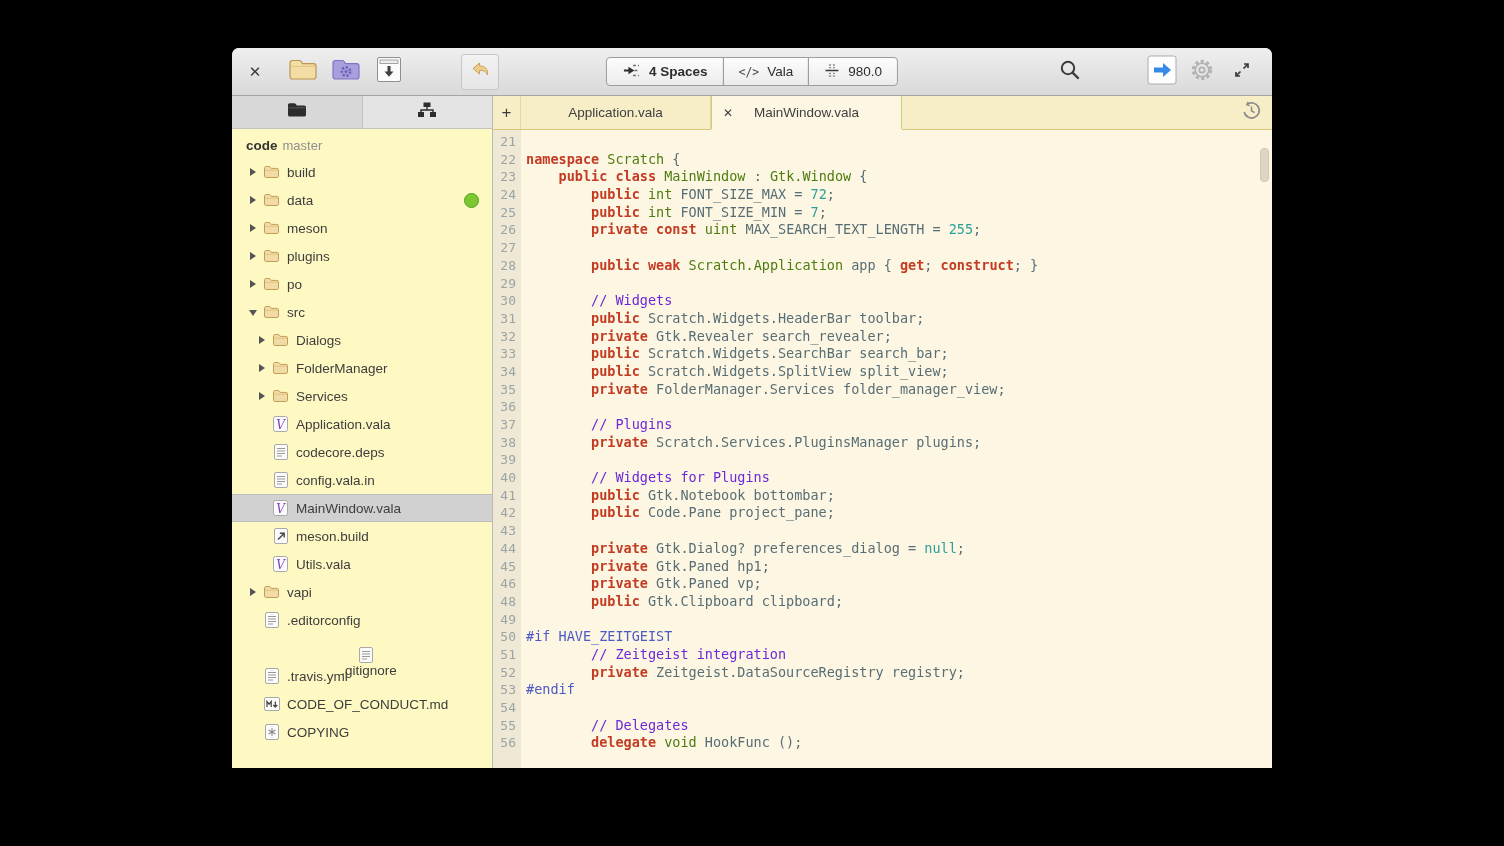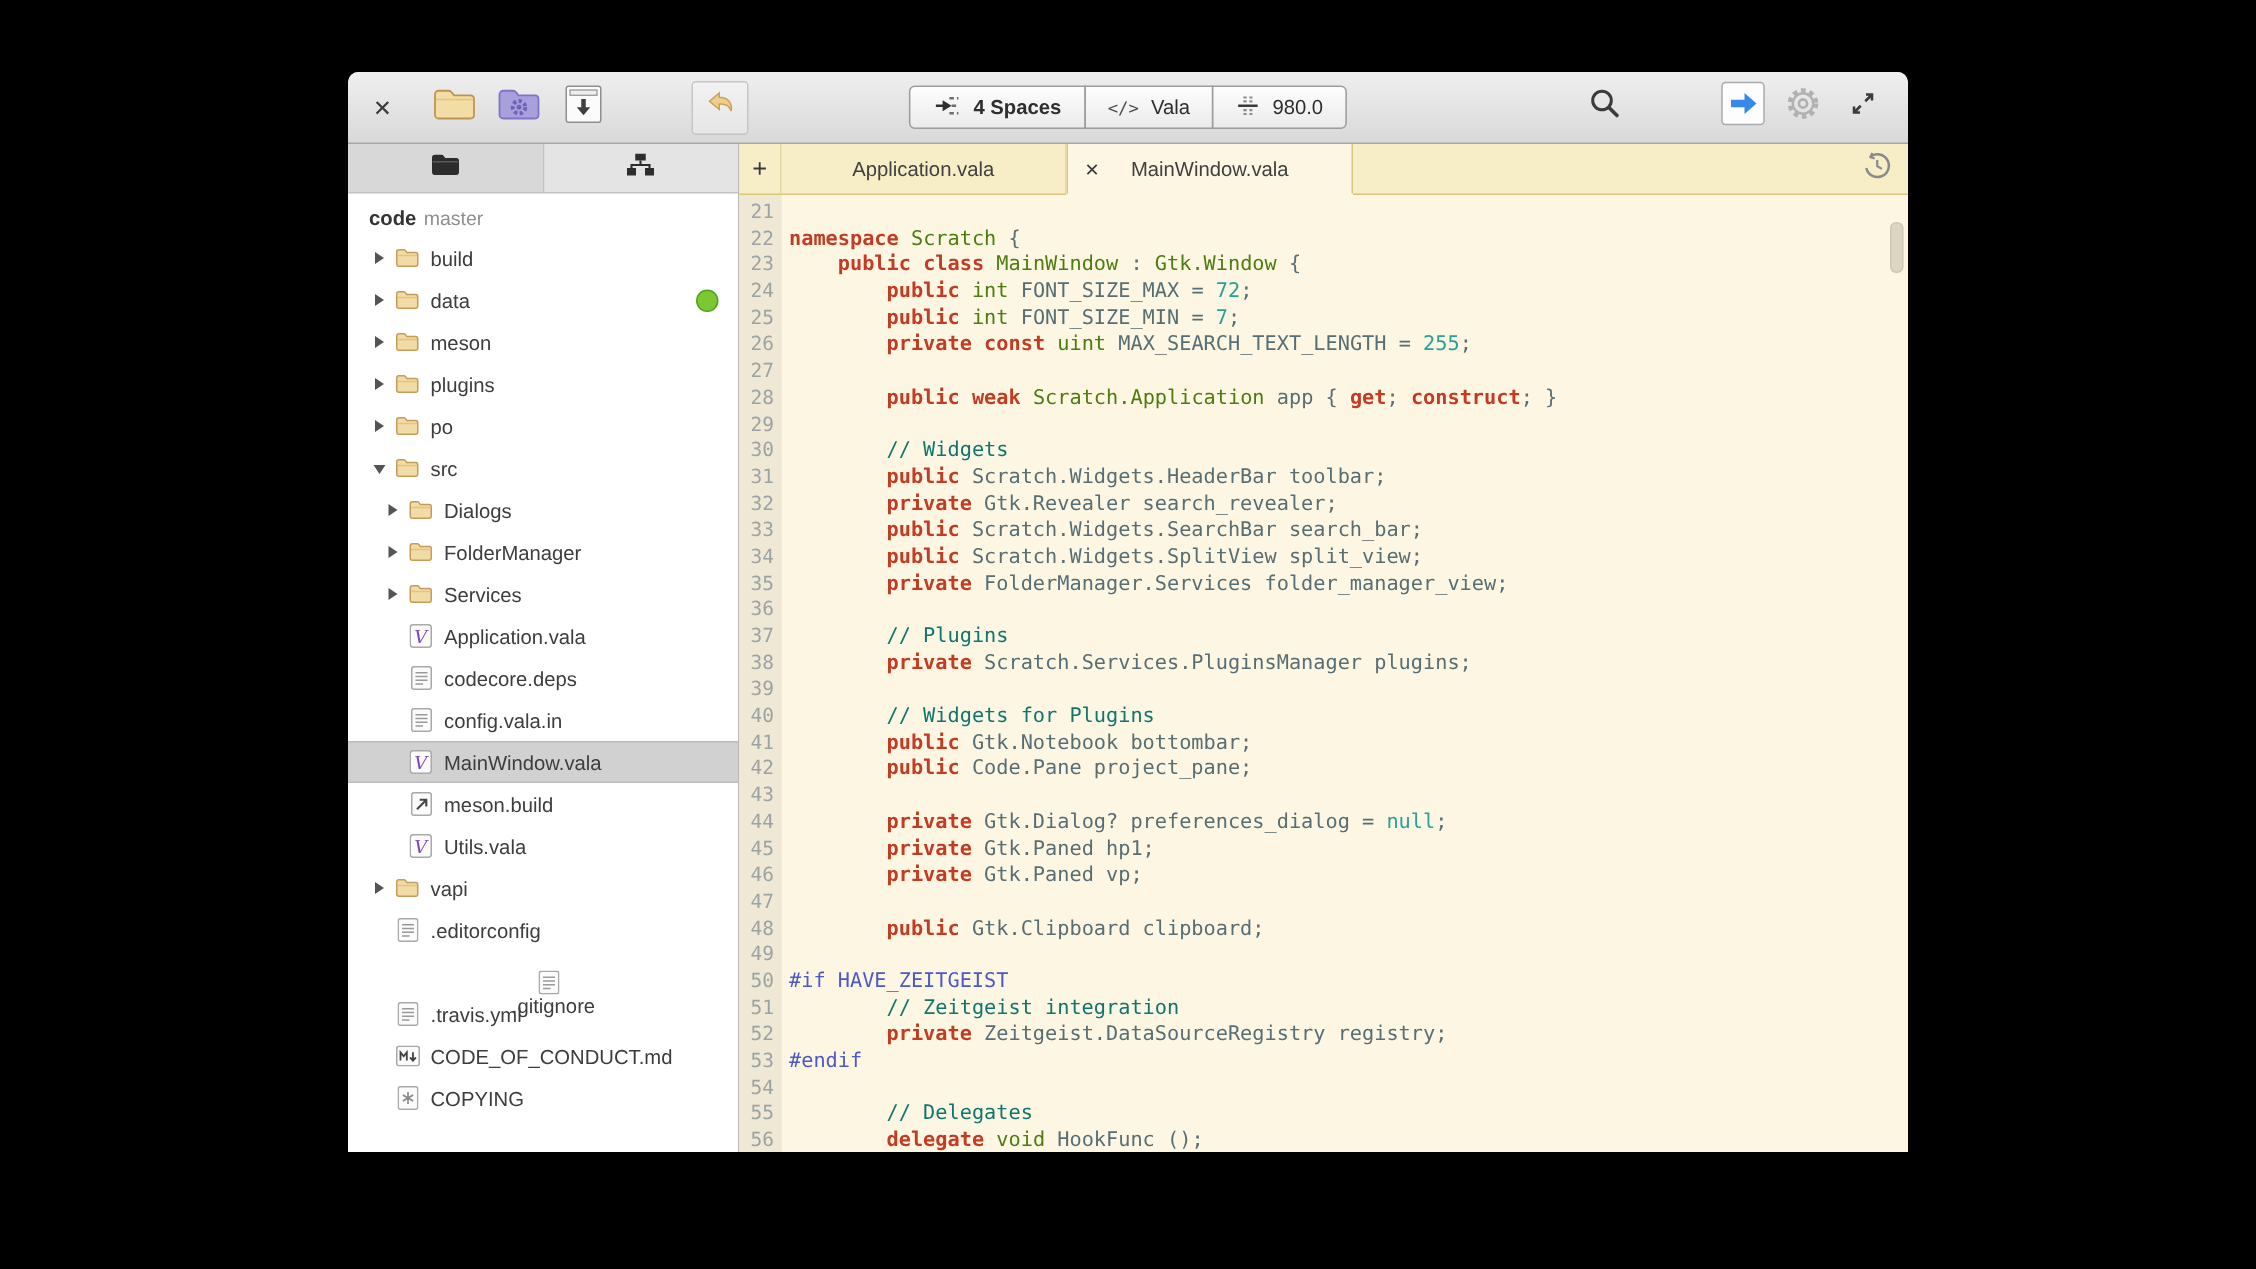--- a/index.html
+++ b/index.html
@@ -42,21 +42,21 @@
   .hbtn + .hbtn{margin-left:-1px;}
   .hbtn.first{border-radius:4px 0 0 4px;font-weight:bold;}
   .hbtn.last{border-radius:0 4px 4px 0;}
   .code-glyph{font-family:"DejaVu Sans Mono",monospace;font-size:11.5px;color:#4c4c4c;}
   .hb-right{margin-left:auto;display:flex;align-items:center;}
   .hb-right .tool-icon{margin-left:6px;}
   .search-space{margin-right:52px !important;}
   
   .main{flex:1;display:flex;min-height:0;}
   
-  .sidebar{width:260px;flex:none;background:#ffffff;border-right:1px solid #b9b9b9;display:flex;flex-direction:column;}
+  .sidebar{width:260px;flex:none;background:#fef9c3;border-right:1px solid #b9b9b9;display:flex;flex-direction:column;}
   .switcher{height:32px;flex:none;display:flex;border-bottom:1px solid #c3c3c3;}
   .switch-btn{flex:1;display:flex;align-items:center;justify-content:center;background:#e4e4e4;}
   .switch-btn.active{background:#d8d8d8;border-right:1px solid #c3c3c3;}
   .tree{flex:1;overflow:hidden;padding-top:3px;}
   .project-row{height:26px;display:flex;align-items:center;padding-left:14px;font-size:13.5px;}
   .project-name{font-weight:bold;color:#333;}
   .project-branch{color:#8f8f8f;margin-left:5px;font-size:13px;}
   .tree-row{height:28px;display:flex;align-items:center;font-size:13.5px;color:#3d3d3d;}
   .tree-row.selected{background:#d1d1d1;box-shadow:inset 0 1px 0 #bcbcbc,inset 0 -1px 0 #bcbcbc;}
   .arrow{width:13px;height:13px;margin-right:3px;position:relative;flex:none;}
@@ -87,21 +87,21 @@
     font-family:"DejaVu Sans Mono",monospace;font-size:13.5px;}
   .gutter-bg{position:absolute;left:0;top:0;bottom:0;width:28px;background:#efe8d4;}
   .code-lines{position:absolute;left:0;top:3px;right:0;}
   .code-line{display:flex;height:17.7px;line-height:17.7px;white-space:pre;}
   .ln{width:28px;flex:none;text-align:right;padding-right:5px;box-sizing:border-box;
     color:#9ba4a4;background:#efe8d4;font-size:13px;}
   .lt{padding-left:5px;}
   .tok-k{color:#c23b22;font-weight:bold;}
   .tok-t{color:#4d7c0f;font-weight:normal;}
   .tok-n{color:#2aa198;}
-  .tok-c{color:#0f766e;}
+  .tok-c{color:#6d28d9;}
   .tok-p{color:#4c59c6;}
   .tok-d{color:#586e75;}
   .scroll-thumb{position:absolute;right:3px;top:18px;width:7px;height:32px;border-radius:4px;
     background:#ddd6c3;border:1px solid #cfc8b2;}
 </style>
 </head>
 <body>
 
 <div class="window">
 
@@ -509,21 +509,20 @@
             <div class="code-line"><span class="ln">37</span><span class="lt"><span class="tok-d">        </span><span class="tok-c">// Plugins</span></span></div>
             <div class="code-line"><span class="ln">38</span><span class="lt"><span class="tok-d">        </span><span class="tok-k">private</span><span class="tok-d"> Scratch.Services.PluginsManager plugins;</span></span></div>
             <div class="code-line"><span class="ln">39</span><span class="lt"></span></div>
             <div class="code-line"><span class="ln">40</span><span class="lt"><span class="tok-d">        </span><span class="tok-c">// Widgets for Plugins</span></span></div>
             <div class="code-line"><span class="ln">41</span><span class="lt"><span class="tok-d">        </span><span class="tok-k">public</span><span class="tok-d"> Gtk.Notebook bottombar;</span></span></div>
             <div class="code-line"><span class="ln">42</span><span class="lt"><span class="tok-d">        </span><span class="tok-k">public</span><span class="tok-d"> Code.Pane project_pane;</span></span></div>
             <div class="code-line"><span class="ln">43</span><span class="lt"></span></div>
             <div class="code-line"><span class="ln">44</span><span class="lt"><span class="tok-d">        </span><span class="tok-k">private</span><span class="tok-d"> Gtk.Dialog? preferences_dialog = </span><span class="tok-n">null</span><span class="tok-d">;</span></span></div>
             <div class="code-line"><span class="ln">45</span><span class="lt"><span class="tok-d">        </span><span class="tok-k">private</span><span class="tok-d"> Gtk.Paned hp1;</span></span></div>
             <div class="code-line"><span class="ln">46</span><span class="lt"><span class="tok-d">        </span><span class="tok-k">private</span><span class="tok-d"> Gtk.Paned vp;</span></span></div>
-            <div class="code-line"><span class="ln">47</span><span class="lt"></span></div>
             <div class="code-line"><span class="ln">48</span><span class="lt"><span class="tok-d">        </span><span class="tok-k">public</span><span class="tok-d"> Gtk.Clipboard clipboard;</span></span></div>
             <div class="code-line"><span class="ln">49</span><span class="lt"></span></div>
             <div class="code-line"><span class="ln">50</span><span class="lt"><span class="tok-p">#if HAVE_ZEITGEIST</span></span></div>
             <div class="code-line"><span class="ln">51</span><span class="lt"><span class="tok-d">        </span><span class="tok-c">// Zeitgeist integration</span></span></div>
             <div class="code-line"><span class="ln">52</span><span class="lt"><span class="tok-d">        </span><span class="tok-k">private</span><span class="tok-d"> Zeitgeist.DataSourceRegistry registry;</span></span></div>
             <div class="code-line"><span class="ln">53</span><span class="lt"><span class="tok-p">#endif</span></span></div>
             <div class="code-line"><span class="ln">54</span><span class="lt"></span></div>
             <div class="code-line"><span class="ln">55</span><span class="lt"><span class="tok-d">        </span><span class="tok-c">// Delegates</span></span></div>
             <div class="code-line"><span class="ln">56</span><span class="lt"><span class="tok-d">        </span><span class="tok-k">delegate</span><span class="tok-d"> </span><span class="tok-t">void</span><span class="tok-d"> HookFunc ();</span></span></div>
           </div>

